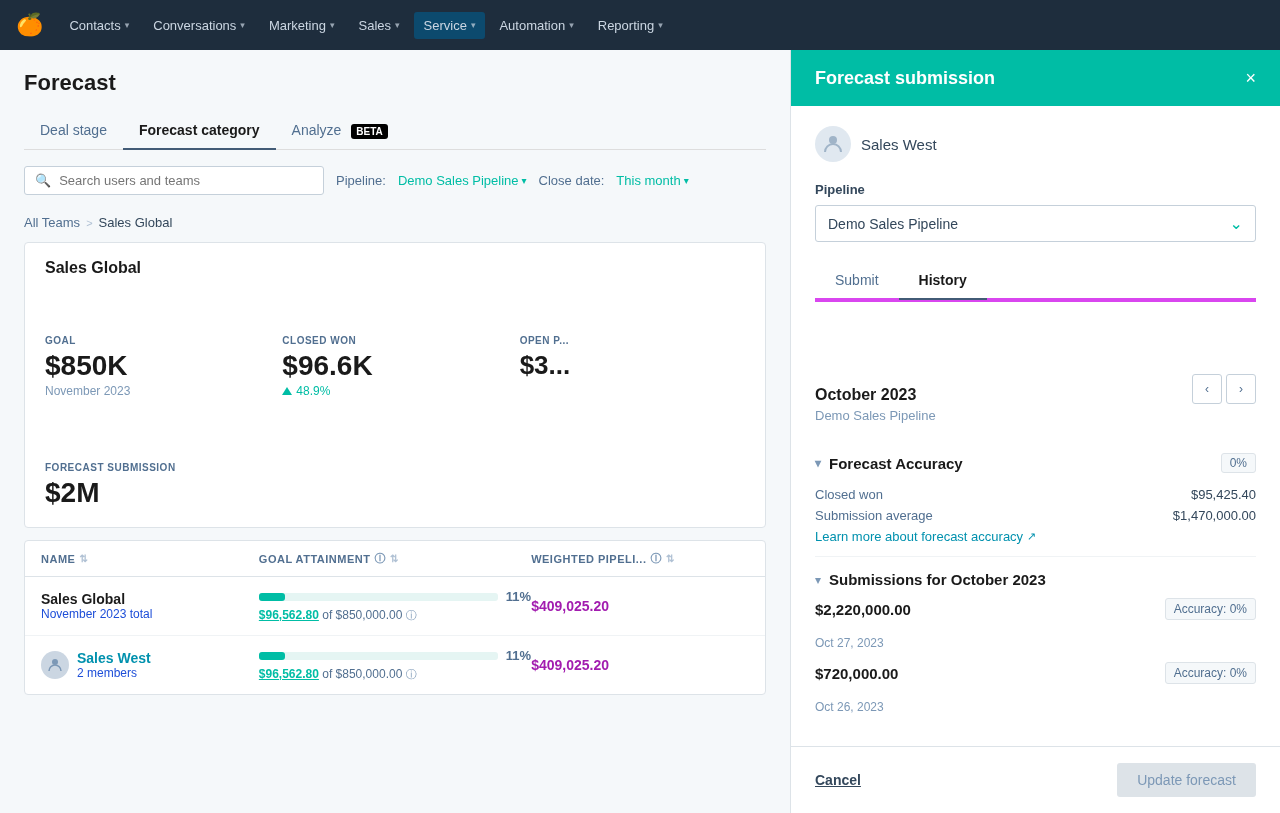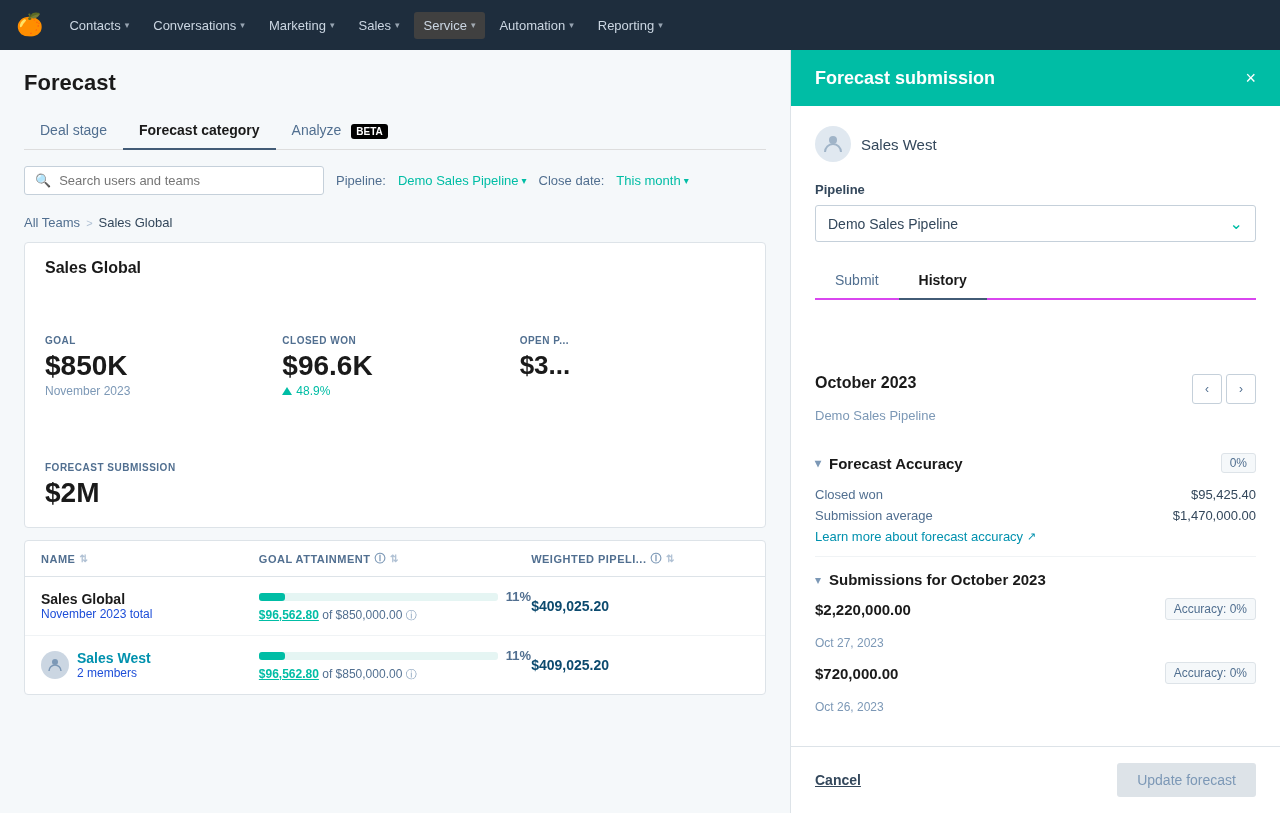--- a/index.html
+++ b/index.html
@@ -2,21 +2,21 @@
 <html><head>
   <meta charset="utf-8">
   <style>
     * { box-sizing: border-box; margin: 0; padding: 0; }
     body { font-family: -apple-system, BlinkMacSystemFont, 'Segoe UI', Helvetica, Arial, sans-serif; font-size: 14px; background: #f5f8fa; color: #33475b; }
 
     
     .top-nav { background: #1e2d3d; display: flex; align-items: center; height: 50px; padding: 0 16px; gap: 4px; }
     .hubspot-logo { color: #ff7a59; font-size: 22px; margin-right: 12px; }
     .nav-item { color: #cbd6e2; font-size: 13px; padding: 6px 10px; cursor: pointer; border-radius: 3px; display: flex; align-items: center; gap: 4px; white-space: nowrap; }
-    .nav-item.active { background: #404040; }
+    .nav-item.active { background: #0c4a6e; }
     .nav-chevron { font-size: 9px; opacity: 0.7; }
 
     
     .main-area { display: flex; height: calc(100vh - 50px); overflow: hidden; }
 
     
     .left-panel { flex: 1; overflow-y: auto; padding: 0; min-width: 0; }
 
     
     .page-header { padding: 20px 24px 0; }
@@ -63,47 +63,47 @@
     .row-sub { font-size: 12px; color: #1d4ed8; }
     .row-name-link { color: #0091ae; font-weight: 700; font-size: 14px; cursor: pointer; }
     .row-avatar { width: 28px; height: 28px; background: #cbd6e2; border-radius: 50%; display: flex; align-items: center; justify-content: center; margin-right: 8px; font-size: 11px; color: #516f90; }
     .row-name-cell { display: flex; align-items: center; }
     .goal-bar-bg { background: #e5f5f3; border-radius: 3px; height: 8px; width: 100%; }
     .goal-bar-fill { background: #00bda5; border-radius: 3px; height: 8px; }
     .goal-pct { font-size: 13px; font-weight: 600; color: #516f90; margin-left: 8px; }
     .goal-bar-row { display: flex; align-items: center; margin-bottom: 4px; }
     .goal-amounts { font-size: 12px; color: #516f90; }
     .goal-amounts .current { color: #00bda5; font-weight: 600; text-decoration: underline; }
-    .weighted-val { font-size: 14px; font-weight: 600; color: #0c4a6e; }
+    .weighted-val { font-size: 14px; font-weight: 600; color: #a21caf; }
 
     
     .right-panel { width: 490px; min-width: 490px; background: white; border-left: 1px solid #dde3e8; display: flex; flex-direction: column; overflow-y: auto; }
     .panel-header { background: #00bda5; display: flex; align-items: center; justify-content: space-between; padding: 0 24px; height: 56px; }
     .panel-title { color: white; font-size: 18px; font-weight: 600; }
     .close-btn { color: white; font-size: 18px; cursor: pointer; background: none; border: none; }
 
     
     .panel-content { padding: 20px 24px; flex: 1; }
     .team-row { display: flex; align-items: center; gap: 10px; margin-bottom: 20px; }
     .team-avatar { width: 36px; height: 36px; background: #e0e8f0; border-radius: 50%; display: flex; align-items: center; justify-content: center; font-size: 13px; color: #7c98b6; }
     .team-name { font-size: 15px; font-weight: 500; color: #33475b; }
 
     .panel-label { font-size: 13px; font-weight: 600; color: #33475b; margin-bottom: 8px; }
     .pipeline-select { width: 100%; border: 1px solid #c5d0da; border-radius: 3px; padding: 8px 12px; font-size: 14px; display: flex; align-items: center; justify-content: space-between; cursor: pointer; background: white; margin-bottom: 20px; }
     .pipeline-select-val { color: #33475b; }
     .pipeline-select-arrow { color: #00bda5; font-size: 16px; }
 
     
-    .panel-tabs { display: flex; border-bottom: 2px solid #d946ef; margin-bottom: 0; }
+    .panel-tabs { display: flex; border-bottom: 4px solid #d946ef; margin-bottom: 0; }
     .panel-tab { padding: 10px 20px; font-size: 14px; cursor: pointer; color: #516f90; border-bottom: 2px solid transparent; margin-bottom: -2px; }
     .panel-tab.active { color: #1a1a1a; border-bottom-color: #425b76; font-weight: 600; }
 
     
     .history-content { padding: 20px 24px; }
-    .month-nav { display: flex; align-items: flex-start; justify-content: space-between; margin-bottom: 4px; }
+    .month-nav { display: flex; align-items: flex-end; justify-content: space-between; margin-bottom: 4px; }
     .month-title { font-size: 16px; font-weight: 600; color: #1a1a1a; }
     .month-sub { font-size: 13px; color: #7c98b6; margin-bottom: 16px; }
     .nav-btn { width: 30px; height: 30px; border: 1px solid #c5d0da; border-radius: 3px; display: flex; align-items: center; justify-content: center; cursor: pointer; background: white; font-size: 12px; color: #516f90; }
     .nav-btns { display: flex; gap: 4px; }
 
     .accuracy-section { border-bottom: 1px solid #f0f3f5; }
     .accuracy-header { display: flex; align-items: center; justify-content: space-between; padding: 14px 0; cursor: pointer; }
     .accuracy-label { font-size: 15px; font-weight: 600; color: #1a1a1a; display: flex; align-items: center; gap: 8px; }
     .accuracy-badge { background: #f5f8fa; border: 1px solid #dde3e8; font-size: 12px; color: #516f90; padding: 2px 8px; border-radius: 3px; }
     .chevron-icon { color: #7c98b6; font-size: 12px; }

